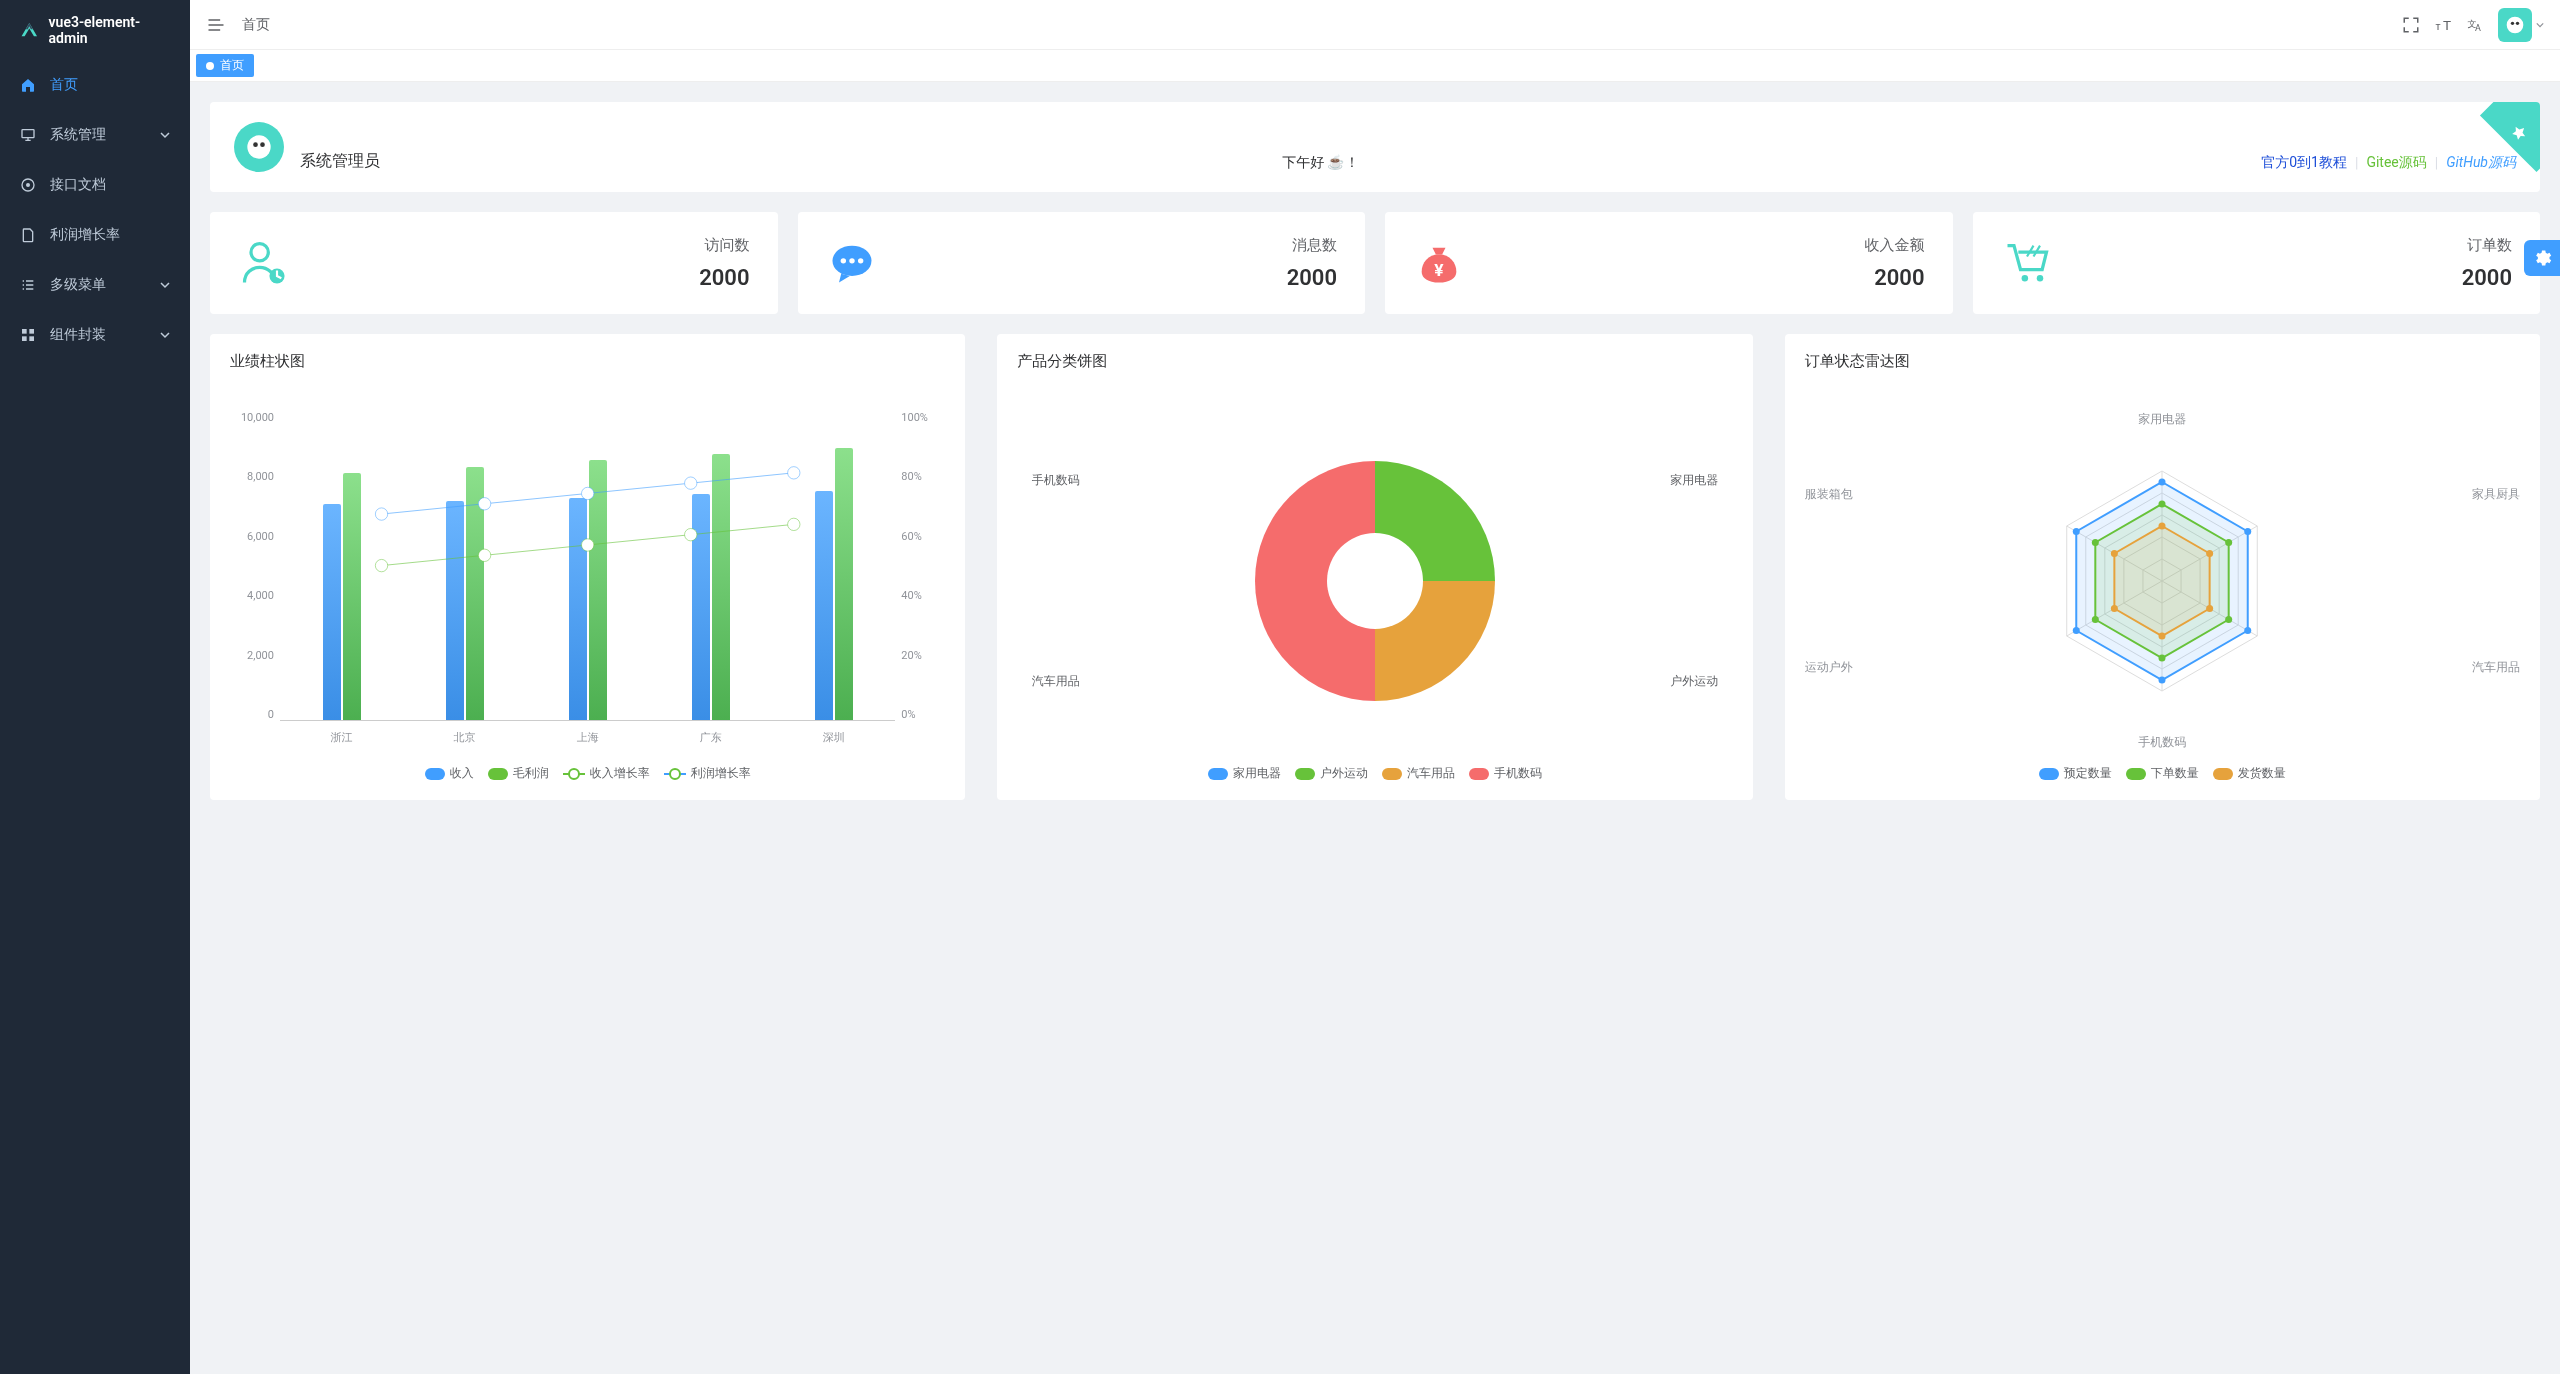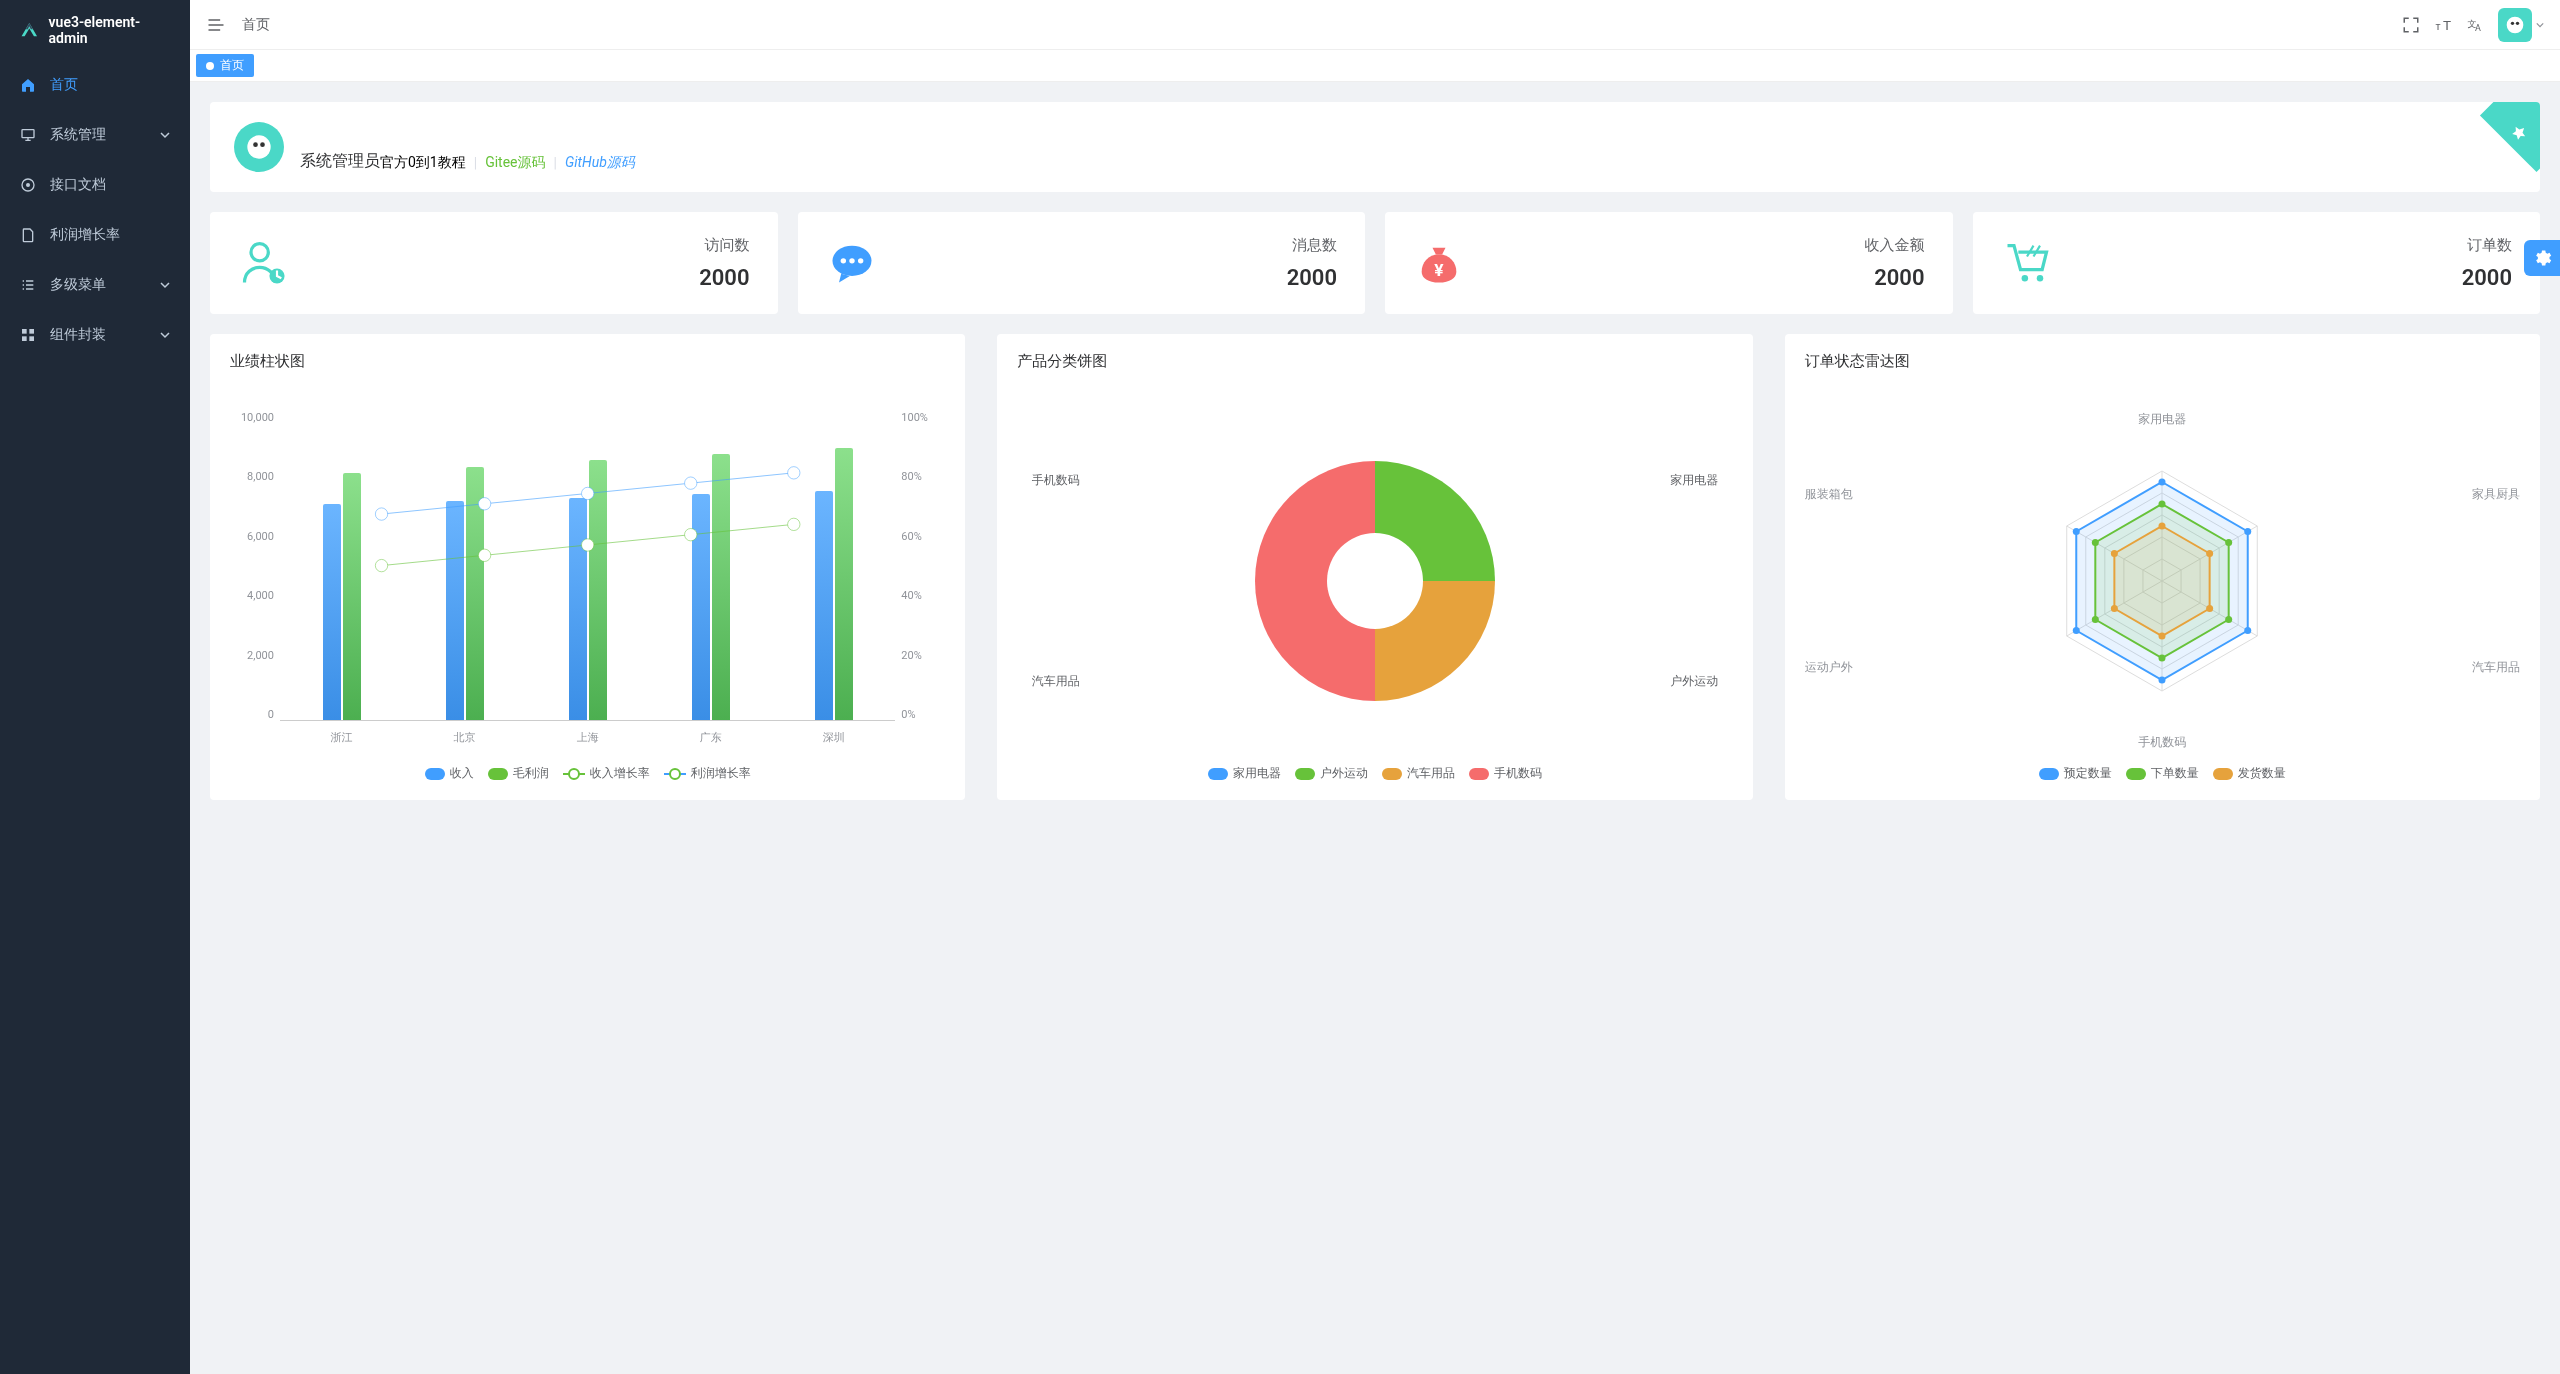--- a/index.html
+++ b/index.html
@@ -38,21 +38,21 @@
 
 .content { padding: 20px; flex: 1; overflow: auto; }
 
 
 .welcome { background: #fff; border-radius: 4px; padding: 20px 24px; display: flex; align-items: flex-end; margin-bottom: 20px; position: relative; overflow: hidden; }
 .welcome-avatar { width: 50px; height: 50px; border-radius: 50%; background: #4ad8c7; display: flex; align-items: center; justify-content: center; margin-right: 16px; }
 .welcome-name { font-size: 16px; font-weight: 500; color: #303133; }
 .welcome-center { flex: 1; text-align: center; color: #303133; }
 .welcome-links { display: flex; gap: 8px; align-items: center; font-size: 14px; }
 .welcome-links .divider { color: #dcdfe6; }
-.link-tutorial { color: #000000; }
+.link-tutorial { color: #1d4ed8; }
 .link-gitee { color: #67c23a; }
 .link-github { color: #409eff; font-style: italic; }
 .corner-ribbon { position: absolute; top: -6px; right: -28px; width: 80px; height: 56px; background: #4ad8c7; transform: rotate(45deg); display: flex; align-items: flex-end; justify-content: center; padding-bottom: 6px; }
 
 
 .stats { display: grid; grid-template-columns: repeat(4, 1fr); gap: 20px; margin-bottom: 20px; }
 .stat-card { background: #fff; border-radius: 4px; padding: 24px 28px; display: flex; align-items: center; }
 .stat-icon { width: 52px; height: 52px; flex-shrink: 0; }
 .stat-body { flex: 1; text-align: right; }
 .stat-label { color: #606266; font-size: 15px; margin-bottom: 10px; }
@@ -209,20 +209,21 @@
 
       <div class="welcome">
         <div class="welcome-avatar">
           <svg width="28" height="28" viewBox="0 0 24 24">
               <circle cx="12" cy="12" r="10" fill="#fff"></circle>
               <circle cx="9" cy="10" r="2" fill="#333"></circle>
               <circle cx="15" cy="10" r="2" fill="#333"></circle>
             </svg>
         </div>
         <div class="welcome-name">系统管理员</div>
+        <div class="welcome-center">下午好 ☕！</div>
         <div class="welcome-links">
           <a class="link-tutorial">官方0到1教程</a>
           <span class="divider">|</span>
           <a class="link-gitee">Gitee源码</a>
           <span class="divider">|</span>
           <a class="link-github">GitHub源码</a>
         </div>
         <div class="corner-ribbon">
           <svg width="18" height="18" viewBox="0 0 24 24">
               <path fill="#fff" d="M12 2l3 6 6 1-4.5 4 1 6-5.5-3-5.5 3 1-6L3 9l6-1z"></path>

